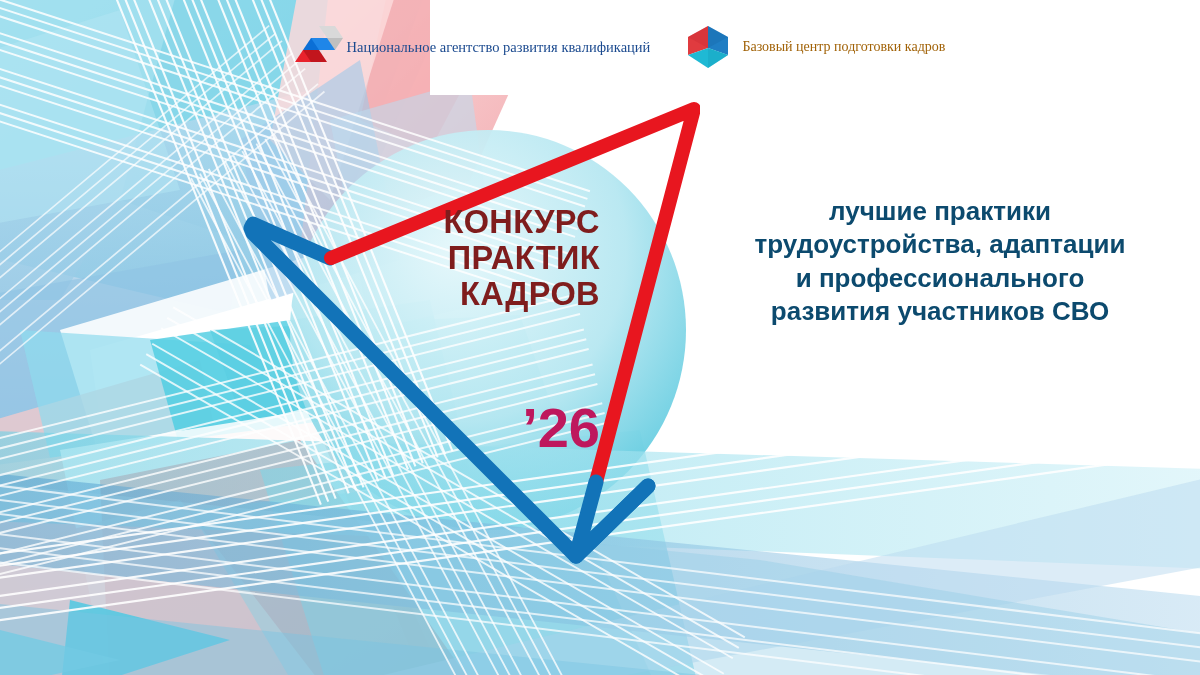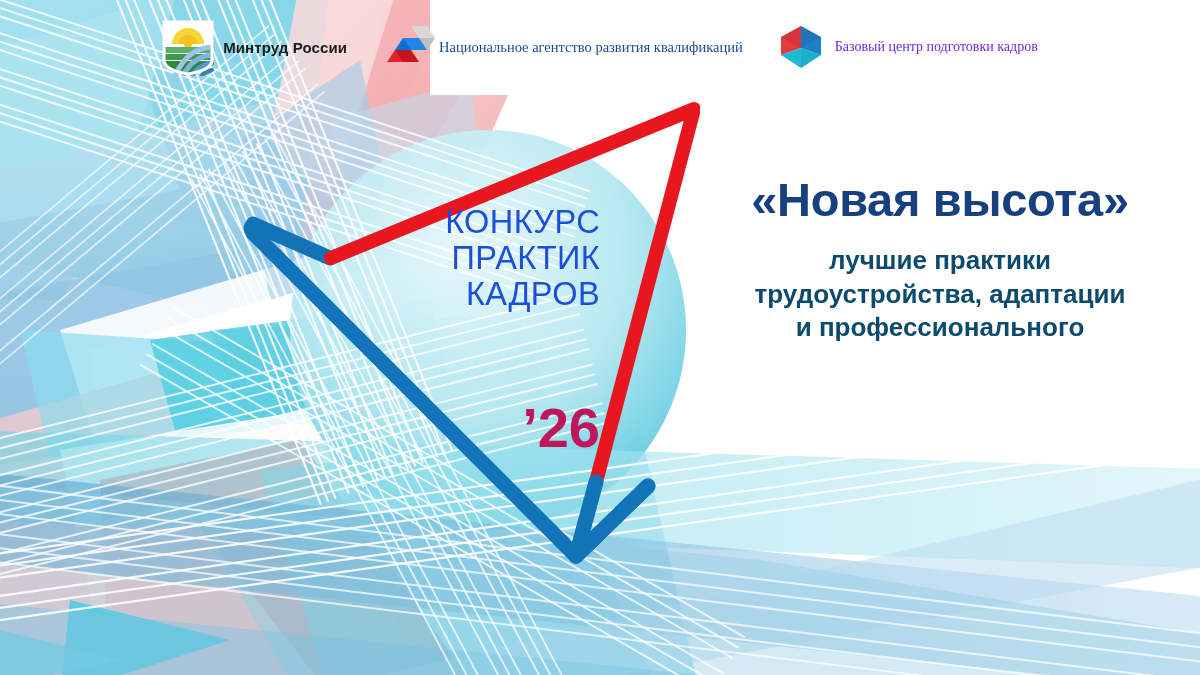--- a/index.html
+++ b/index.html
@@ -21,31 +21,31 @@
   .logo-mark{flex:0 0 auto;display:block;}
   .mintrud-text{
     font-size:15px;font-weight:bold;color:#1b1b1b;margin-left:9px;
     line-height:1.16;letter-spacing:.1px;
   }
   .nark-text{
     font-size:14.5px;font-weight:normal;color:#1b4a8f;
     font-family:"Liberation Serif", serif;line-height:1.2;
   }
   .bcpk-text{
-    font-size:14px;font-weight:normal;color:#6d28d9;margin-left:10px;
+    font-size:14px;font-weight:normal;color:#a16207;margin-left:10px;
     font-family:"Liberation Serif", serif;line-height:1.2;
   }
   .gap1{width:40px;}
   .gap2{width:34px;}
 
   
   .badge-text{
     position:absolute;left:300px;top:205px;width:300px;
     text-align:right;z-index:35;
-    color:#1d4ed8;font-weight:normal;font-size:32.5px;line-height:1.105;
+    color:#7f1d1d;font-weight:bold;font-size:32.5px;line-height:1.105;
     letter-spacing:.4px;
   }
   .badge-text .ln{display:block;white-space:nowrap;}
   .year{
     position:absolute;left:300px;top:400px;width:300px;text-align:right;
     z-index:35;color:#be185d;font-weight:bold;font-size:56px;line-height:1;
     letter-spacing:0px;
   }
 
   
@@ -278,44 +278,20 @@
 
       <path d="M 596,482 L 576,556 L 648,486" fill="none" stroke="#1273b8" stroke-width="15" stroke-linejoin="round" stroke-linecap="round"></path>
 
       <polygon points="700,0 1200,0 1200,448 700,448" fill="#ffffff"></polygon>
       <polygon points="430,0 1200,0 1200,95 430,95" fill="#ffffff"></polygon>
     </g>
   </svg>
 
   <div class="logos">
 
-    <div class="logo-block">
-      <svg class="logo-mark" width="52" height="56" viewBox="0 0 52 56" xmlns="http://www.w3.org/2000/svg">
-        <path d="M2,2 H50 V40 Q50,50 26,54 Q2,50 2,40 Z" fill="#ffffff"></path>
-        <g>
-          <path d="M10,24 A16,16 0 0 1 42,24 L36,24 A10,10 0 0 0 16,24 Z" fill="#f3d736"></path>
-          <path d="M16,24 A10,10 0 0 1 36,24 L30,24 A4,4 0 0 0 22,24 Z" fill="#f6c21c"></path>
-          <circle cx="26" cy="24" r="4" fill="#f6c21c"></circle>
-        </g>
-        <g>
-          <path d="M2,27 H50 V33 H2 Z" fill="#5cb06a"></path>
-          <path d="M2,34 H50 V40 H2 Z" fill="#3f9a50"></path>
-          <path d="M2,41 H50 V45 Q40,50 26,53 Q12,50 2,45 Z" fill="#2e8a40"></path>
-        </g>
-        <g fill="none" stroke-linecap="round">
-          <path d="M50,27 Q26,28 14,54" stroke="#9cc4e8" stroke-width="5"></path>
-          <path d="M50,35 Q32,36 22,54" stroke="#7fb3e0" stroke-width="5"></path>
-          <path d="M50,43 Q40,44 31,54" stroke="#5c96cf" stroke-width="5"></path>
-          <path d="M50,50 Q46,51 40,55" stroke="#3e7dbd" stroke-width="4"></path>
-        </g>
-        <path d="M2,2 H50 V40 Q50,50 26,54 Q2,50 2,40 Z" fill="none" stroke="#ffffff" stroke-width="3"></path>
-      </svg>
-      <div class="mintrud-text">Минтруд
-России</div>
-    </div>
 
     <div class="gap1"></div>
 
     <div class="logo-block">
       <svg class="logo-mark" width="52" height="52" viewBox="0 0 52 52" xmlns="http://www.w3.org/2000/svg">
         <polygon points="24,4 40,4 48,16 32,16" fill="#d9d9d9"></polygon>
         <polygon points="32,16 48,16 40,28 24,28" fill="#bfbfbf"></polygon>
         <polygon points="24,28 40,28 48,16 48,16" fill="#cfcfcf" opacity="0"></polygon>
         <polygon points="16,16 32,16 24,28 8,28" fill="#0b6fd6"></polygon>
         <polygon points="16,16 32,16 40,28 24,28" fill="#1f86e8"></polygon>
@@ -346,21 +322,21 @@
   </div>
 
   <div class="badge-text">
     <span class="ln">КОНКУРС</span>
     <span class="ln">ПРАКТИК</span>
     <span class="ln">КАДРОВ</span>
   </div>
   <div class="year">’26</div>
 
   <div class="right-copy">
-    <div class="head-title">«Новая высота»</div>
     <div class="sub-copy">
       <span class="ln">лучшие практики</span>
       <span class="ln">трудоустройства, адаптации</span>
       <span class="ln">и профессионального</span>
+      <span class="ln">развития участников СВО</span>
     </div>
   </div>
 
 </div>
 
 </body></html>

